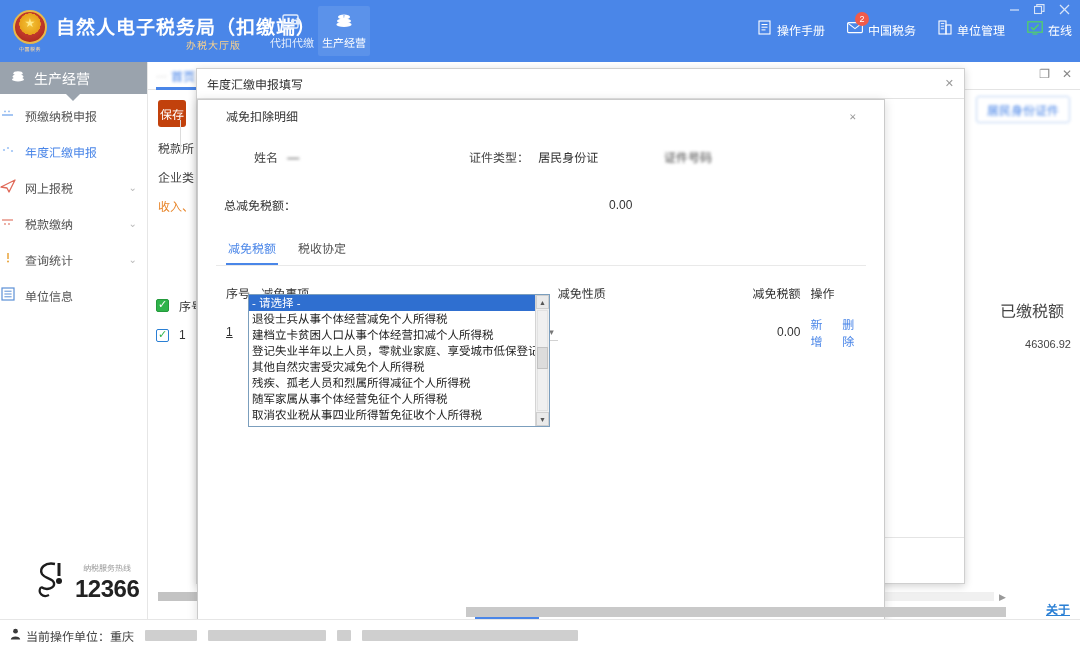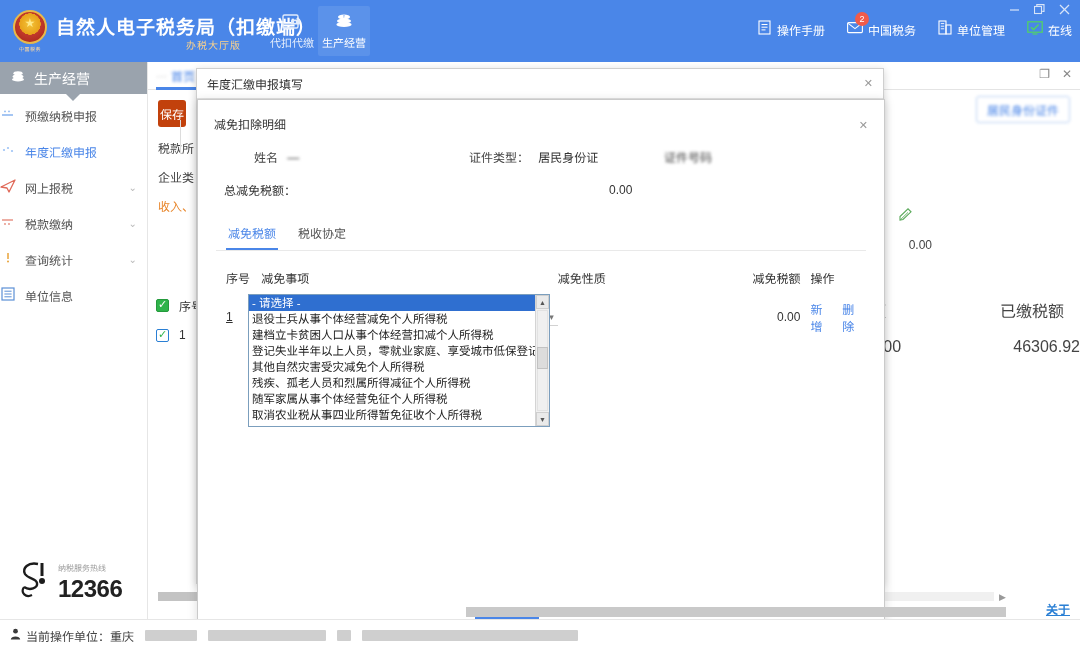--- a/index.html
+++ b/index.html
@@ -95,21 +95,21 @@
     height: 30px; display: flex; align-items: center; gap: 9px;
     padding: 0 10px 0 0; color: #555; font-size: 12px; cursor: pointer;
     margin-top: 6px;
   }
   .side-item.active { color: #4a86e8; }
   .side-item .s-ico { width: 16px; text-align: center; flex: 0 0 16px; }
   .side-item .s-label { flex: 1; }
   .side-item .chev { color: #b9b9b9; font-size: 10px; }
 
   .hotline {
-    position: absolute; left: 16px; bottom: 48px; width: 120px;
+    position: absolute; left: 33px; bottom: 48px; width: 120px; text-align: center;
   }
   .hotline .row { display: flex; align-items: flex-end; gap: 6px; }
   .hotline .mark { font-size: 30px; color: #222; line-height: .9; font-weight: bold; }
   .hotline .num { font-size: 24px; font-weight: bold; color: #222; letter-spacing: -.5px; }
   .hotline .cap { font-size: 8px; color: #9a9a9a; margin-bottom: 2px; }
 
   
   .content {
     position: absolute; left: 148px; top: 62px; right: 0; bottom: 32px;
     background: #fff;
@@ -145,22 +145,22 @@
     font-size: 12px; padding: 4px 10px; background: #fff; cursor: pointer;
     filter: blur(1.4px);
   }
   .bg-edit-ico { position: absolute; right: 168px; top: 118px; color: #5aa95a; }
   .bg-val-1 { position: absolute; right: 148px; top: 148px; font-size: 12px; color: #444; }
   .bg-th {
     position: absolute; right: 16px; top: 208px; width: 210px;
     display: flex; justify-content: space-between; font-size: 16px; color: #444;
   }
   .bg-td {
-    position: absolute; right: 0; top: 248px; width: 210px;
-    display: flex; justify-content: space-between; font-size: 16px; color: #444;
+    position: absolute; right: 9px; top: 248px; width: 210px;
+    display: flex; justify-content: space-between; font-size: 11px; color: #444;
   }
   .bg-rows { position: absolute; left: 8px; top: 200px; }
   .bg-row { display: flex; align-items: center; gap: 10px; height: 30px; font-size: 12px; }
   .cbx {
     width: 13px; height: 13px; border-radius: 2px; display: inline-block;
     background: #2fb34a; position: relative; border: 1px solid #249a3c;
   }
   .cbx:after {
     content: "✓"; position: absolute; left: 1px; top: -2px; color: #fff; font-size: 11px;
   }
@@ -176,21 +176,21 @@
   .about-link {
     position: absolute; right: 10px; bottom: 2px; color: #2a7fd4;
     font-size: 12px; text-decoration: underline; cursor: pointer; font-weight: bold;
   }
   .vline {
     position: absolute; left: 32px; top: 30px; bottom: 60px; width: 1px; background: #dcdcdc;
   }
 
   
   .modal-outer {
-    position: absolute; left: 196px; top: 68px; width: 688px; height: 516px;
+    position: absolute; left: 196px; top: 68px; width: 769px; height: 516px;
     background: #fff; border: 1px solid #cfcfcf;
     box-shadow: 0 2px 8px rgba(0,0,0,.18);
   }
   .modal-outer-title {
     height: 30px; border-bottom: 1px solid #e2e2e2;
     display: flex; align-items: center; padding: 0 10px;
     font-size: 12px; color: #333;
   }
   .modal-outer-title .spacer { flex: 1; }
   .modal-close-sm { color: #999; font-size: 11px; cursor: pointer; }
@@ -205,37 +205,37 @@
     font-size: 12px; padding: 6px 20px; cursor: pointer; font-family: inherit;
   }
 
   
   .modal-inner {
     position: absolute; left: 0px; top: 30px; width: 688px; height: 554px;
     background: #fff; border: 1px solid #cacaca;
     box-shadow: 0 2px 10px rgba(0,0,0,.15);
   }
   .modal-inner-title {
-    height: 32px; display: flex; align-items: flex-end; padding: 0 16px;
-    font-size: 12px; color: #333;
+    height: 32px; display: flex; align-items: center; padding: 0 28px;
+    font-size: 12px; color: #333; font-family: Liberation Mono, monospace;
   }
   .modal-inner-title .spacer { flex: 1; }
   .inner-body { padding: 0 18px; position: relative; }
 
   .field-row {
     display: flex; align-items: center; margin-top: 16px; font-size: 12px; color: #333;
   }
   .fr-label { color: #444; }
   .fr-val { color: #333; margin-left: 6px; }
   .fr-blur { filter: blur(1.6px); }
   .f-name { margin-left: 38px; width: 215px; }
   .f-type { width: 195px; }
   .f-no { }
 
-  .total-row { margin-top: 16px; display: flex; align-items: center; font-size: 12px; }
+  .total-row { margin-top: 31px; display: flex; align-items: center; font-size: 12px; }
   .total-lbl { margin-left: 8px; }
   .total-val { margin-left: 313px; }
 
   .tabs2 {
     margin-top: 22px; display: flex; gap: 18px; font-size: 12px;
     border-bottom: 1px solid #e9e9e9; padding-left: 10px;
   }
   .tab2 { padding: 4px 2px 7px; color: #555; cursor: pointer; }
   .tab2.active { color: #4a86e8; border-bottom: 2px solid #4a86e8; }
 

